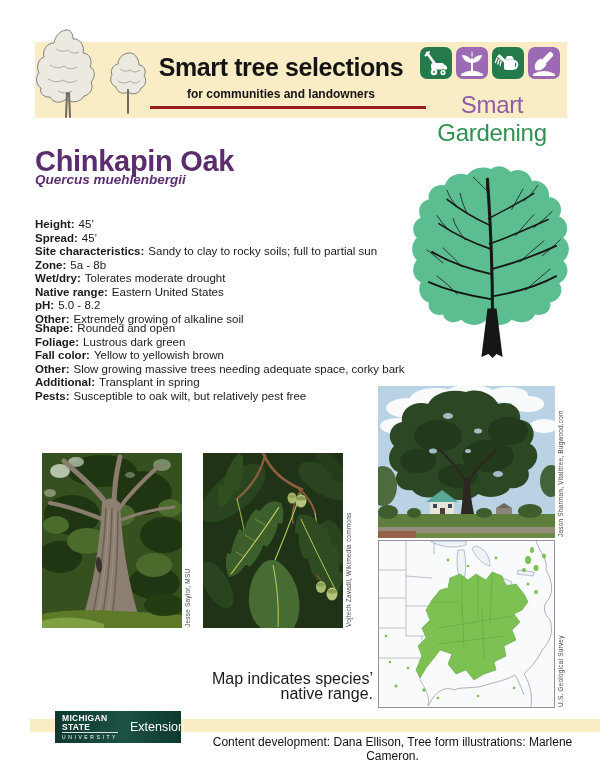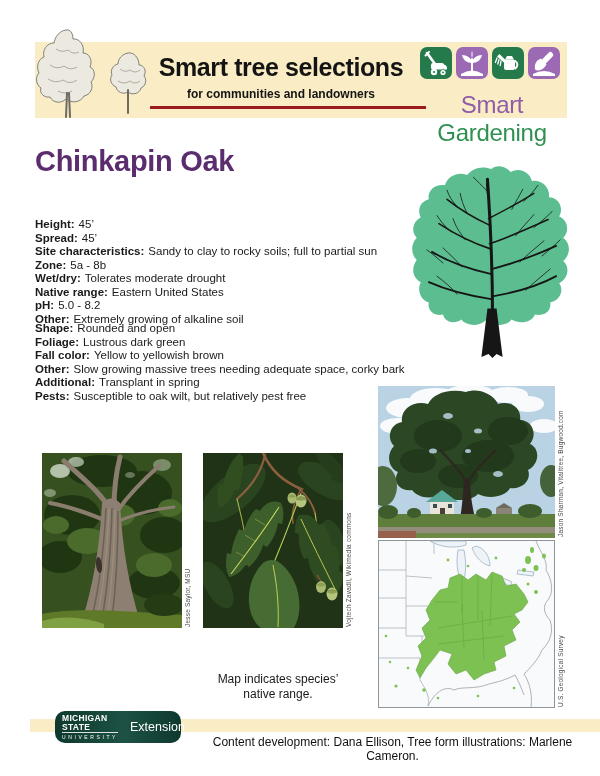--- a/index.html
+++ b/index.html
@@ -39,26 +39,26 @@
   .photo1{left:42px;top:453px;width:140px;height:175px;}
   .photo2{left:203px;top:453px;width:140px;height:175px;}
   .photo3{left:378px;top:386px;width:177px;height:152px;}
   .mapbox{left:378px;top:540px;width:177px;height:168px;}
   .vcredit{font-size:6.5px;color:#4a4a4a;white-space:nowrap;transform:rotate(-90deg);
            transform-origin:0 0;letter-spacing:0.2px;}
   .vc1{left:184px;top:627px;}
   .vc2{left:345px;top:627px;}
   .vc3{left:557px;top:537px;}
   .vc4{left:557px;top:707px;}
-  .map-caption{left:183px;top:672px;width:190px;text-align:center;font-size:12px;line-height:14.5px;color:#1a1a1a;}
+  .map-caption{left:183px;top:672px;width:190px;text-align:right;font-size:16px;line-height:14.5px;color:#1a1a1a;}
 
   
   .f-band{left:30px;top:719px;width:570px;height:13px;background:#FAEDC5;}
   .msu{left:55px;top:711px;width:126px;height:32px;display:flex;align-items:center;
-       background:linear-gradient(90deg,#0E382E,#1C5244 55%,#0E382E);color:#fff;padding:0 7px;box-sizing:border-box;border-radius:10px;}
+       background:linear-gradient(90deg,#0E382E,#1C5244 55%,#0E382E);color:#fff;padding:0 7px;box-sizing:border-box;}
   .msu-word{line-height:1;}
   .msu-l1{font-size:8.5px;font-weight:bold;letter-spacing:0.3px;border-bottom:1px solid rgba(255,255,255,.85);padding-bottom:1px;}
   .msu-l2{font-size:5px;letter-spacing:2.6px;margin-top:1.5px;}
   .msu-div{width:1px;height:18px;background:rgba(255,255,255,.85);margin:0 6px;}
   .msu-ext{font-size:12.5px;}
   .f-credit{left:185px;top:735px;font-size:12px;color:#111;text-align:center;}
 </style>
 </head>
 <body>
 
@@ -134,20 +134,21 @@
         </svg>
       </div>
     </div>
   </div>
   <div class="abs sg-text">
     <span class="w1">Smart</span>
     <span class="w2">Gardening</span>
   </div>
 
   <div class="abs page-title">Chinkapin Oak</div>
+  <div class="abs species">Quercus muehlenbergii</div>
 
   <div class="abs spec-list">
     <div class="spec-row"><span class="b">Height:</span><span>45’</span></div>
     <div class="spec-row"><span class="b">Spread:</span><span>45’</span></div>
     <div class="spec-row"><span class="b">Site characteristics:</span><span>Sandy to clay to rocky soils; full to partial sun</span></div>
     <div class="spec-row"><span class="b">Zone:</span><span>5a - 8b</span></div>
     <div class="spec-row"><span class="b">Wet/dry:</span><span>Tolerates moderate drought</span></div>
     <div class="spec-row"><span class="b">Native range:</span><span>Eastern United States</span></div>
     <div class="spec-row"><span class="b">pH:</span><span>5.0 - 8.2</span></div>
     <div class="spec-row"><span class="b">Other:</span><span>Extremely growing of alkaline soil</span></div>

